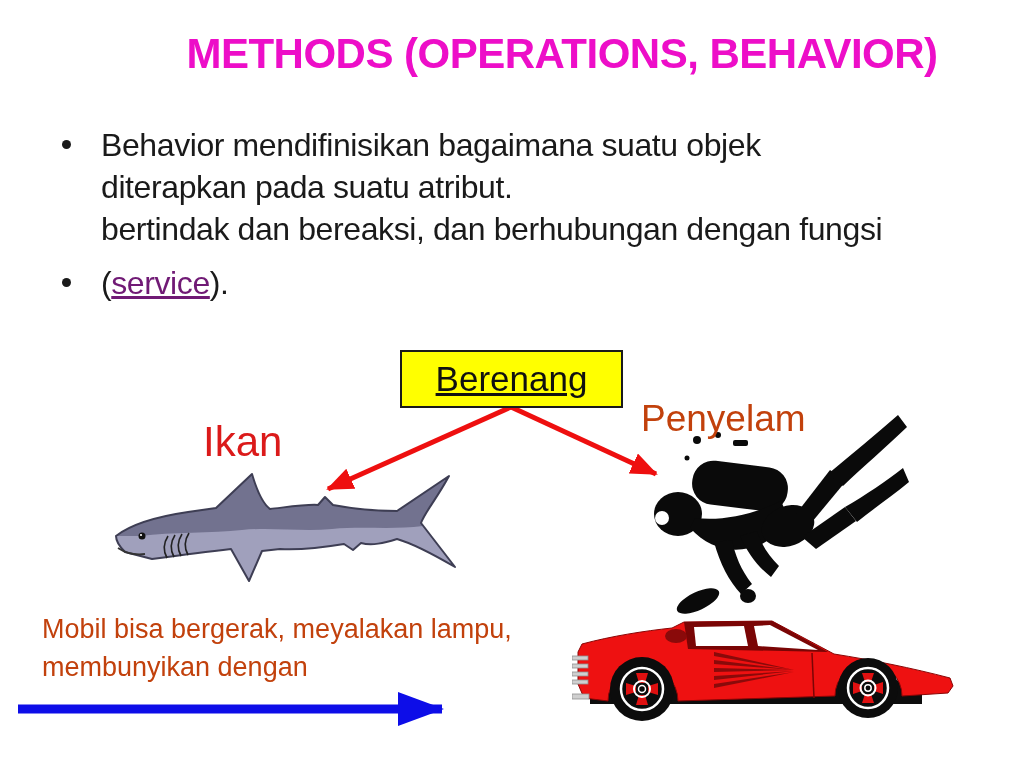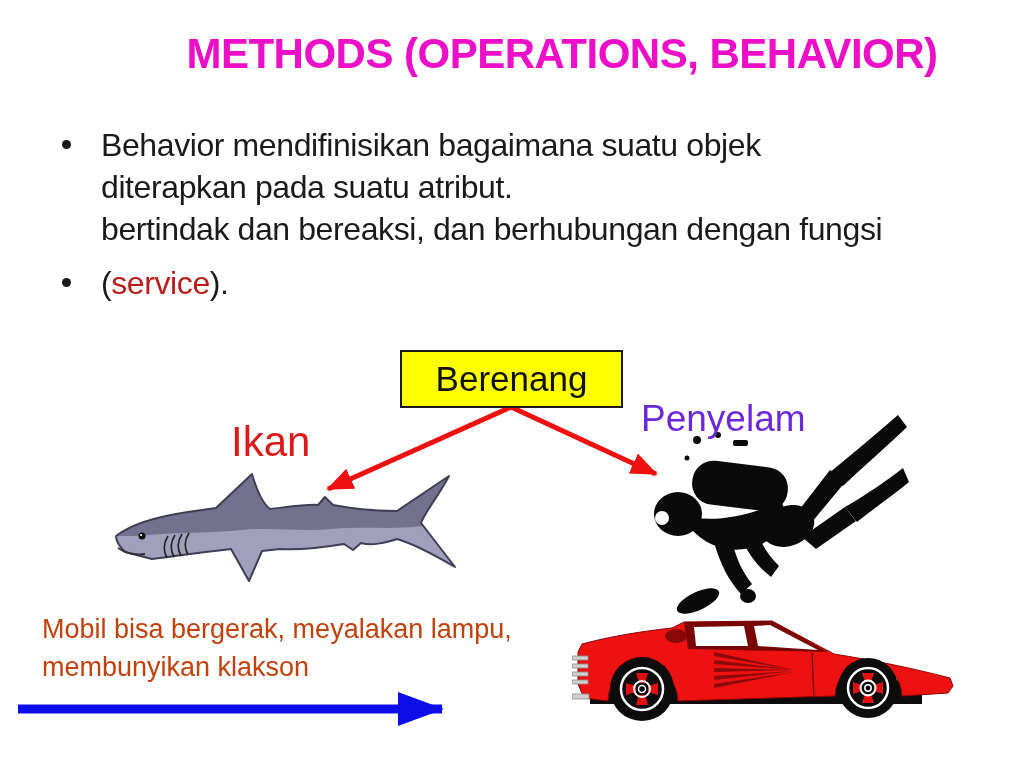--- a/index.html
+++ b/index.html
@@ -16,34 +16,34 @@
   .bullets { position:absolute; left:62px; top:124px; width:920px; }
   .bullet-item { display:flex; margin-bottom:12px; }
   .dot {
     width:9px; height:9px; border-radius:50%; background:#1a1a1a;
     margin-top:16px; margin-right:30px; flex:none;
   }
   .bl {
     font-size:32px; line-height:42px; color:#1a1a1a; letter-spacing:-0.4px;
     white-space:nowrap;
   }
-  .service { color:#b91c1c; }
+  .service { color:#701a75;text-decoration:underline; }
   .arrow-layer { position:absolute; left:0; top:0; width:1024px; height:768px; z-index:1; pointer-events:none; }
   .berenang-box {
     position:absolute; left:400px; top:350px; width:223px; height:58px;
     background:#FFFF00; border:2px solid #1a1a1a; z-index:2;
     display:flex; align-items:center; justify-content:center;
   }
-  .berenang-box span { font-size:35px; color:#111; }
+  .berenang-box span { font-size:35px; color:#111;text-decoration:underline; }
   .ikan-label {
     position:absolute; left:203px; top:418px; font-size:42px; color:#DB1A1A;
-    z-index:2; white-space:nowrap;margin-left:28px;
+    z-index:2; white-space:nowrap;
   }
   .penyelam-label {
-    position:absolute; left:641px; top:398px; font-size:37px; color:#6d28d9;
+    position:absolute; left:641px; top:398px; font-size:37px; color:#c2410c;
     z-index:2; white-space:nowrap;
   }
   .fish-svg  { position:absolute; left:112px; top:468px; z-index:1; }
   .diver-svg { position:absolute; left:640px; top:408px; z-index:1; }
   .car-svg   { position:absolute; left:572px; top:608px; z-index:1; }
   .car-caption {
     position:absolute; left:42px; top:610px; color:#c2410c; z-index:2;
   }
   .car-caption div { font-size:27px; line-height:38px; white-space:nowrap; }
 </style>
@@ -174,16 +174,16 @@
         <path d="M281,74 L281,86 L290,83 L290,77 Z"></path>
         <path d="M311,74 L311,86 L302,83 L302,77 Z"></path>
       </g>
       <circle cx="296" cy="80" r="7.5" fill="none" stroke="#ffffff" stroke-width="2"></circle>
       <circle cx="296" cy="80" r="3.2" fill="none" stroke="#ffffff" stroke-width="1.5"></circle>
     </g>
   </svg>
 
   <div class="car-caption">
     <div>Mobil bisa bergerak, meyalakan lampu,</div>
-    <div>membunyikan klakson</div>
+    <div>membunyikan dengan</div>
   </div>
 
 </div>
 
 </body></html>

